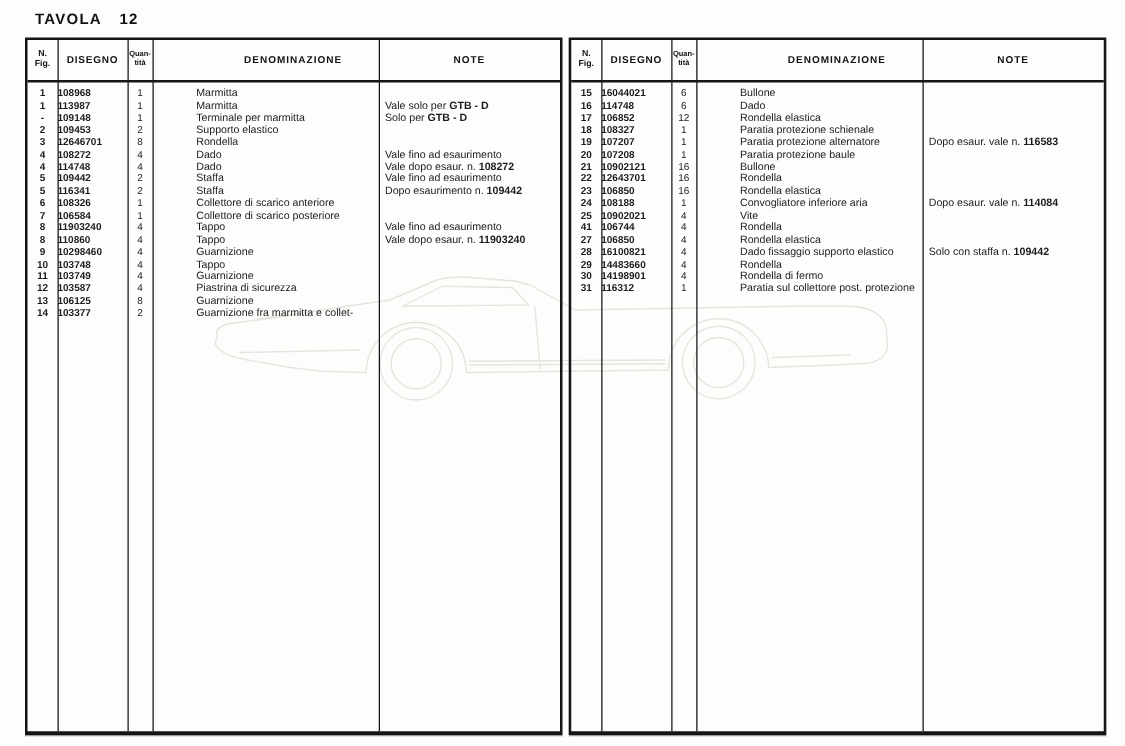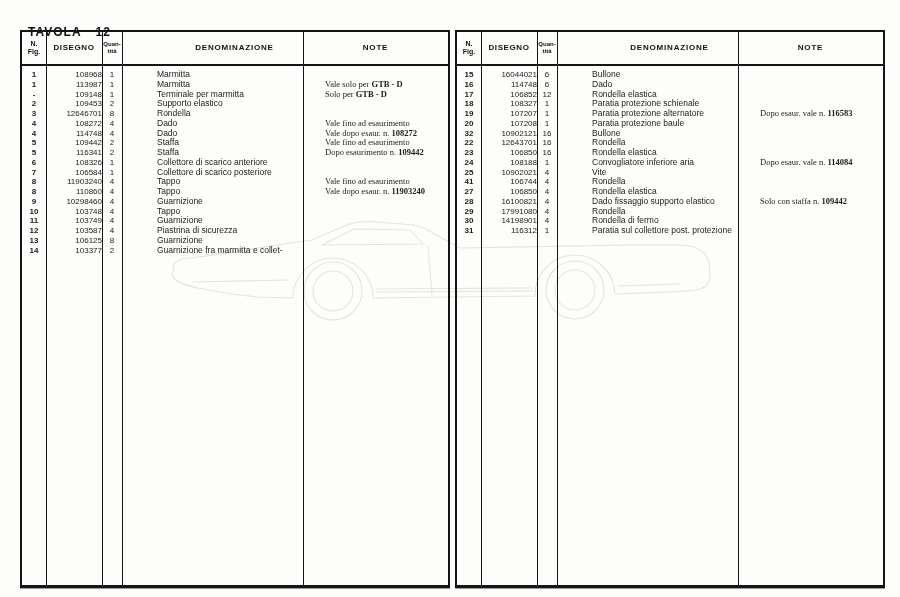--- a/index.html
+++ b/index.html
@@ -2,21 +2,21 @@
 <html><head>
 <meta charset="utf-8">
 <style>
   html,body{margin:0;padding:0;}
   body{
     width:900px;height:597px;position:relative;overflow:hidden;
     background:#fdfdfb;color:#1b1b1b;
     font-family:"Liberation Sans", sans-serif;
   }
   .page-title{
-    position:absolute;left:28px;top:25px;
+    position:absolute;left:28px;top:8px;
     font-size:12px;font-weight:bold;letter-spacing:1px;color:#111;
   }
   .page-title .tnum{margin-left:14px;}
   
   .car-wm{position:absolute;left:162px;top:218px;width:560px;height:120px;z-index:0;}
   
   .ptable{
     position:absolute;top:30px;width:426px;height:553px;z-index:1;
     border:2px solid #151515;border-bottom-width:3px;
     box-shadow:0 1px 0 #9a9a96;
@@ -40,25 +40,25 @@
   .th-qty{font-size:6px;}
   .th-den{font-size:8px;letter-spacing:0.8px;margin-left:44px;}
   .th-note{font-size:8px;letter-spacing:0.8px;}
   .tbody{padding-top:6px;display:flex;flex-direction:column;}
   .trow{
     display:grid;grid-template-columns:24px 56px 20px 181px 1fr;
     height:9.75px;line-height:9.75px;white-space:nowrap;
   }
   .trow div{overflow:visible;}
   .c-fig{font-size:8px;font-weight:bold;text-align:center;}
-  .c-dis{font-size:8px;font-weight:normal;text-align:right;}
+  .c-dis{font-size:8px;font-weight:bold;text-align:left;}
   .c-qty{font-size:8px;text-align:center;}
   .c-den{font-size:8.5px;padding-left:7px;margin-left:28px;}
   .c-den.indent{padding-left:15px;}
-  .c-note{font-size:8.5px;padding-left:22px;font-family:Liberation Serif, serif;}
+  .c-note{font-size:8.5px;padding-left:5px;}
   .c-note b{font-weight:bold;}
 </style>
 </head>
 <body>
 
 <svg class="car-wm" viewBox="0 0 560 120" xmlns="http://www.w3.org/2000/svg" aria-hidden="true">
   <g fill="none" stroke="#e4e4e0" stroke-width="1.1" stroke-linejoin="round" stroke-linecap="round">
 
     <path d="M12,52 C9,46 15,41 28,40 L60,36 C95,30 120,26 150,22 L185,7 C192,4 205,3 215,4 L251,7 L262,10 L298,30 L470,27 L515,27 C534,27 544,33 547,44 L548,58 C548,68 539,73 524,73 L505,74"></path>
 
@@ -296,21 +296,21 @@
         <div class="c-note">Dopo esaur. vale n. <b>116583</b></div>
       </div>
       <div class="trow">
         <div class="c-fig">20</div>
         <div class="c-dis">107208</div>
         <div class="c-qty">1</div>
         <div class="c-den">Paratia protezione baule</div>
         <div class="c-note"></div>
       </div>
       <div class="trow">
-        <div class="c-fig">32</div>
+        <div class="c-fig">21</div>
         <div class="c-dis">10902121</div>
         <div class="c-qty">16</div>
         <div class="c-den">Bullone</div>
         <div class="c-note"></div>
       </div>
       <div class="trow">
         <div class="c-fig">22</div>
         <div class="c-dis">12643701</div>
         <div class="c-qty">16</div>
         <div class="c-den">Rondella</div>
@@ -353,21 +353,21 @@
       </div>
       <div class="trow">
         <div class="c-fig">28</div>
         <div class="c-dis">16100821</div>
         <div class="c-qty">4</div>
         <div class="c-den">Dado fissaggio supporto elastico</div>
         <div class="c-note">Solo con staffa n. <b>109442</b></div>
       </div>
       <div class="trow">
         <div class="c-fig">29</div>
-        <div class="c-dis">17991080</div>
+        <div class="c-dis">14483660</div>
         <div class="c-qty">4</div>
         <div class="c-den">Rondella</div>
         <div class="c-note"></div>
       </div>
       <div class="trow">
         <div class="c-fig">30</div>
         <div class="c-dis">14198901</div>
         <div class="c-qty">4</div>
         <div class="c-den">Rondella di fermo</div>
         <div class="c-note"></div>

